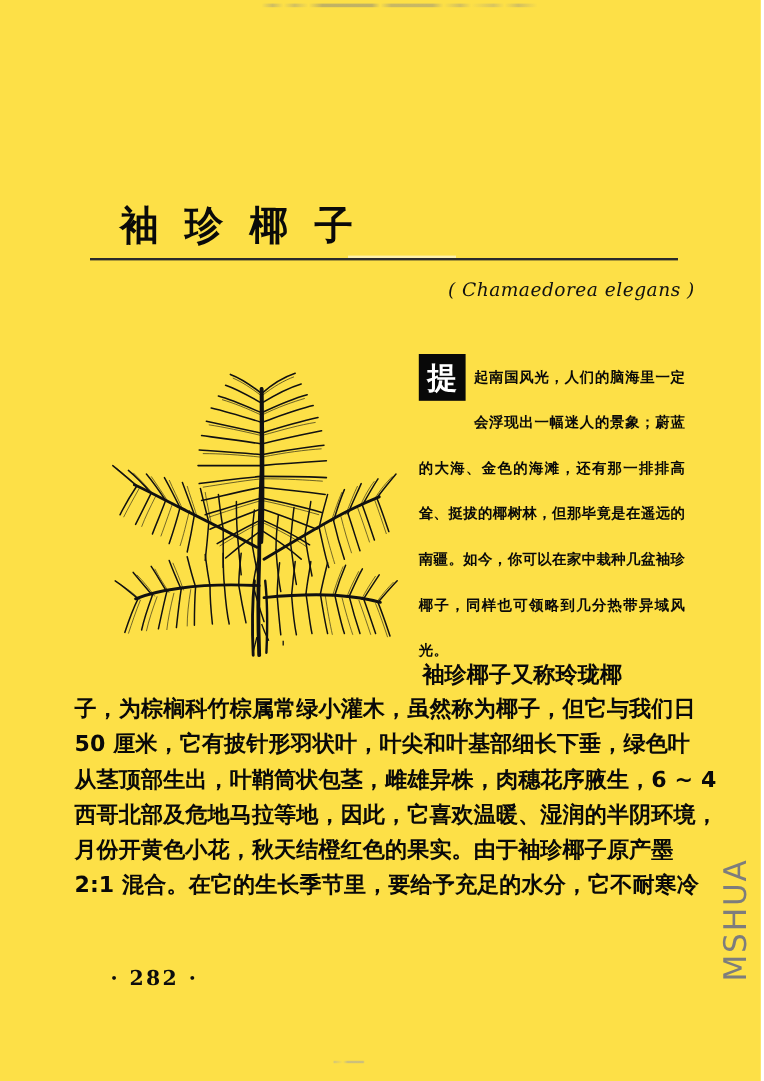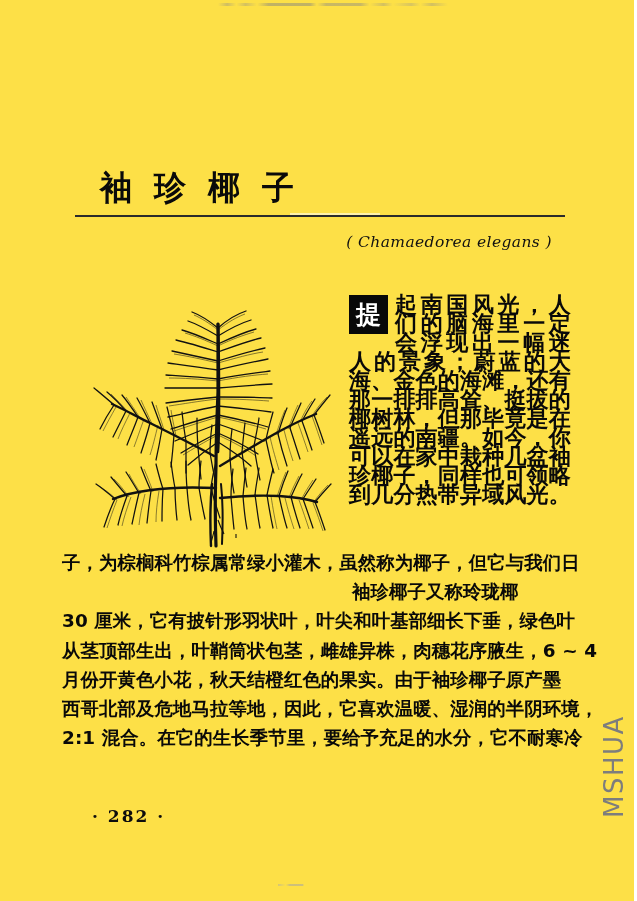--- a/index.html
+++ b/index.html
@@ -75,21 +75,21 @@
     content: "";
     position: absolute;
     left: 215px;
     top: -2px;
     width: 90px;
     height: 2px;
     background: rgba(255,255,255,.55);
   }
   .latin-name {
     position: absolute;
-    right: 82px;
+    right: 55px;
     top: 233px;
     font-family: "DejaVu Serif", "Liberation Serif", serif;
     font-style: italic;
     font-size: 15.5px;
     color: #111;
     white-space: nowrap;
     letter-spacing: .4px;
   }
 
   
@@ -117,22 +117,22 @@
     color: #ffffff;
     font-size: 25px;
     font-weight: 700;
     line-height: 39px;
     text-align: center;
     margin: 0 7px 0 0;
     font-family: "DejaVu Sans", "Liberation Sans", sans-serif;
   }
   .intro-col p {
     margin: 0;
-    font-size: 22px;
-    line-height: 19px;
+    font-size: 12px;
+    line-height: 38px;
     font-weight: 700;
     color: #090909;
     text-align: justify;
     text-align-last: left;
     letter-spacing: .2px;
     font-family: "DejaVu Sans", "Liberation Sans", sans-serif;
   }
 
   
   .body-text {
@@ -395,26 +395,26 @@
       </g>
     </svg>
   </div>
 
   <div class="intro-col">
     <span class="dropcap">提</span>
     <p>起南国风光，人们的脑海里一定会浮现出一幅迷人的景象；蔚蓝的大海、金色的海滩，还有那一排排高耸、挺拔的椰树林，但那毕竟是在遥远的南疆。如今，你可以在家中栽种几盆袖珍椰子，同样也可领略到几分热带异域风光。</p>
   </div>
 
   <div class="body-text">
+    <span class="line indent-first">袖珍椰子又称玲珑椰</span>
     <span class="line">子，为棕榈科竹棕属常绿小灌木，虽然称为椰子，但它与我们日</span>
-    <span class="line indent-first">袖珍椰子又称玲珑椰</span>
-    <span class="line">30 厘米，它有披针形羽状叶，叶尖和叶基部细长下垂，绿色叶</span>
+    <span class="line">50 厘米，它有披针形羽状叶，叶尖和叶基部细长下垂，绿色叶</span>
     <span class="line">从茎顶部生出，叶鞘筒状包茎，雌雄异株，肉穗花序腋生，6 ~ 4</span>
+    <span class="line">西哥北部及危地马拉等地，因此，它喜欢温暖、湿润的半阴环境，</span>
     <span class="line">月份开黄色小花，秋天结橙红色的果实。由于袖珍椰子原产墨</span>
-    <span class="line">西哥北部及危地马拉等地，因此，它喜欢温暖、湿润的半阴环境，</span>
     <span class="line">2:1 混合。在它的生长季节里，要给予充足的水分，它不耐寒冷</span>
   </div>
 
   <div class="page-number">· 282 ·</div>
 
   <div class="watermark">MSHUA</div>
 
   <div class="scan-artifact-bottom"></div>
 </div>
 

